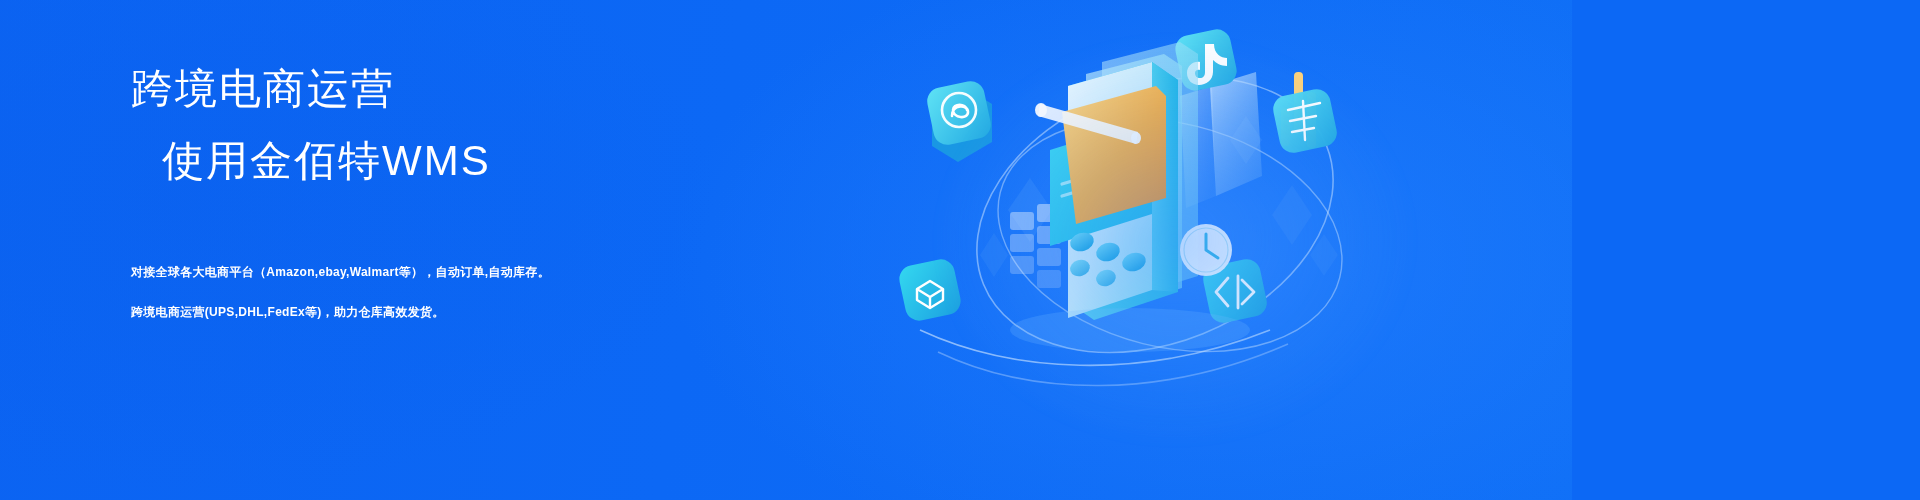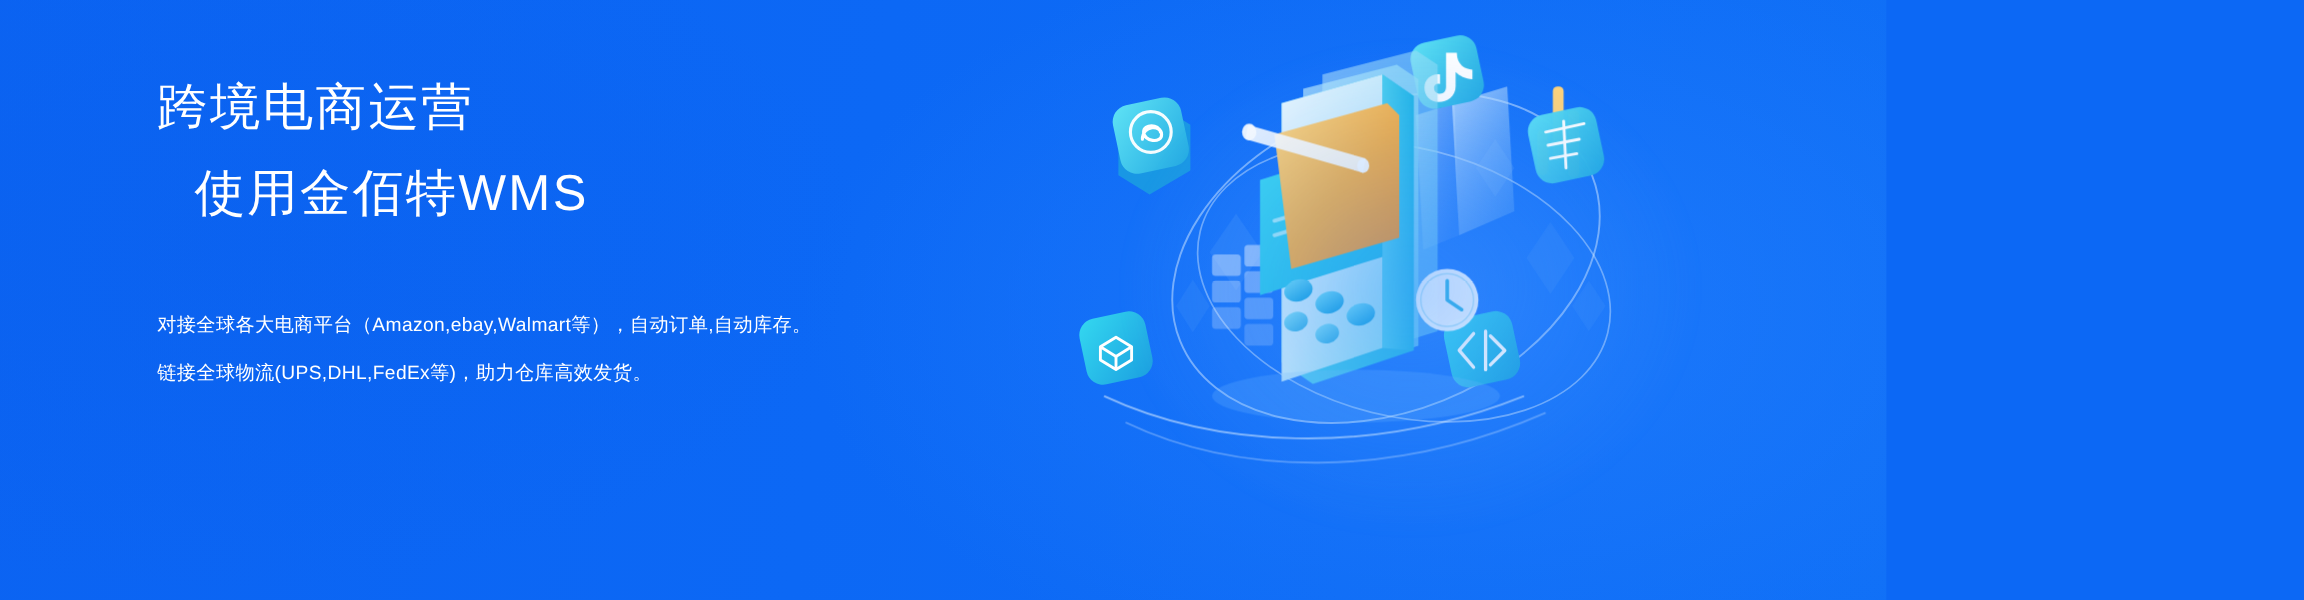--- a/index.html
+++ b/index.html
@@ -32,23 +32,23 @@
     font-size: 42px;
     line-height: 66px;
     font-weight: 400;
     letter-spacing: 2px;
     white-space: nowrap;
   }
   .headline.l2 { margin-top: 6px; margin-left: 31px; }
   .subcopy {
     margin-top: 58px;
     color: #ffffff;
-    font-size: 16px;
+    font-size: 12px;
     line-height: 40px;
-    font-weight: 400;
+    font-weight: 700;
     letter-spacing: 0.3px;
     white-space: nowrap;
   }
 
   
   .art {
     position: absolute;
     left: 880px;
     top: 0;
     width: 560px;
@@ -70,21 +70,21 @@
 </style>
 </head>
 <body>
 
 <div class="banner">
 
   <div class="copy">
     <div class="headline l1">跨境电商运营</div>
     <div class="headline l2">使用金佰特WMS</div>
     <div class="subcopy">对接全球各大电商平台（Amazon,ebay,Walmart等），自动订单,自动库存。</div>
-    <div class="subcopy" style="margin-top:0;">链接全球物流(UPS,DHL,FedEx等)，助力仓库高效发货。</div>
+    <div class="subcopy" style="margin-top:0;">跨境电商运营(UPS,DHL,FedEx等)，助力仓库高效发货。</div>
   </div>
 
   <div class="art">
     <div class="art-glow"></div>
 
     <svg width="560" height="500" viewBox="0 0 560 500" xmlns="http://www.w3.org/2000/svg">
       <defs>
         <linearGradient id="gPhoneBack" x1="0" y1="0" x2="1" y2="1">
           <stop offset="0%" stop-color="#bfe9fb"></stop>
           <stop offset="100%" stop-color="#6fd6f2"></stop>

